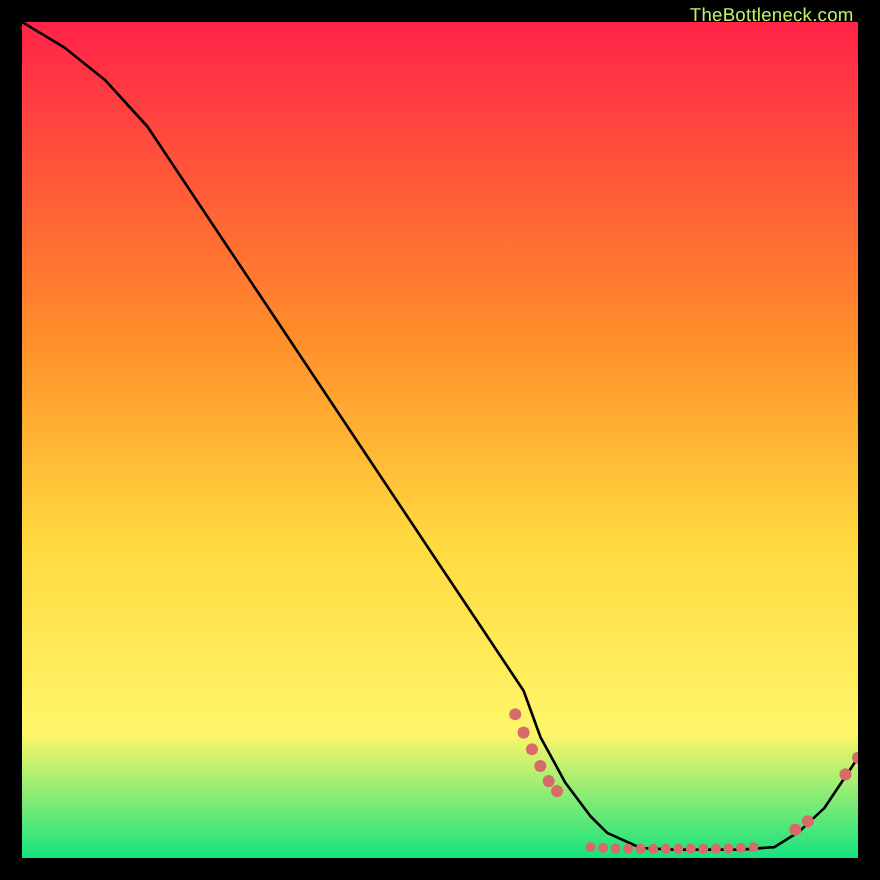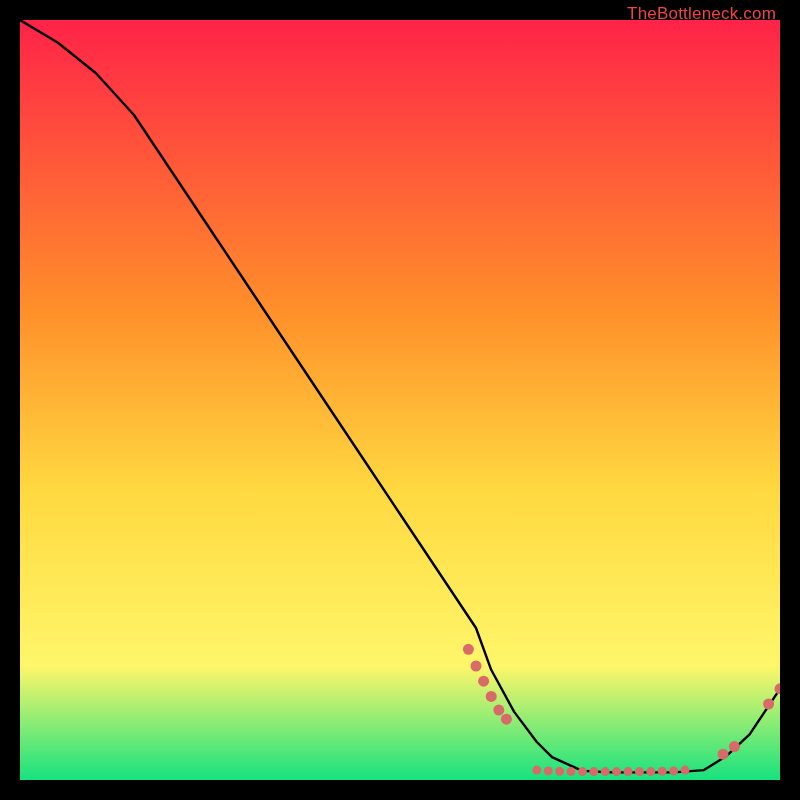--- a/index.html
+++ b/index.html
@@ -21,21 +21,21 @@
     left: 20px;
     top: 20px;
     width: 760px;
     height: 760px;
   }
   .watermark {
     position: absolute;
     right: 24px;
     top: 4px;
     font: 500 17px "Segoe UI", Arial, sans-serif;
-    color: #ef4444;
+    color: #bef264;
     letter-spacing: 0.2px;
     pointer-events: none;
   }
 </style>
 </head>
 <body>
 
 <div class="stage">
 
   <div class="watermark">TheBottleneck.com</div>

